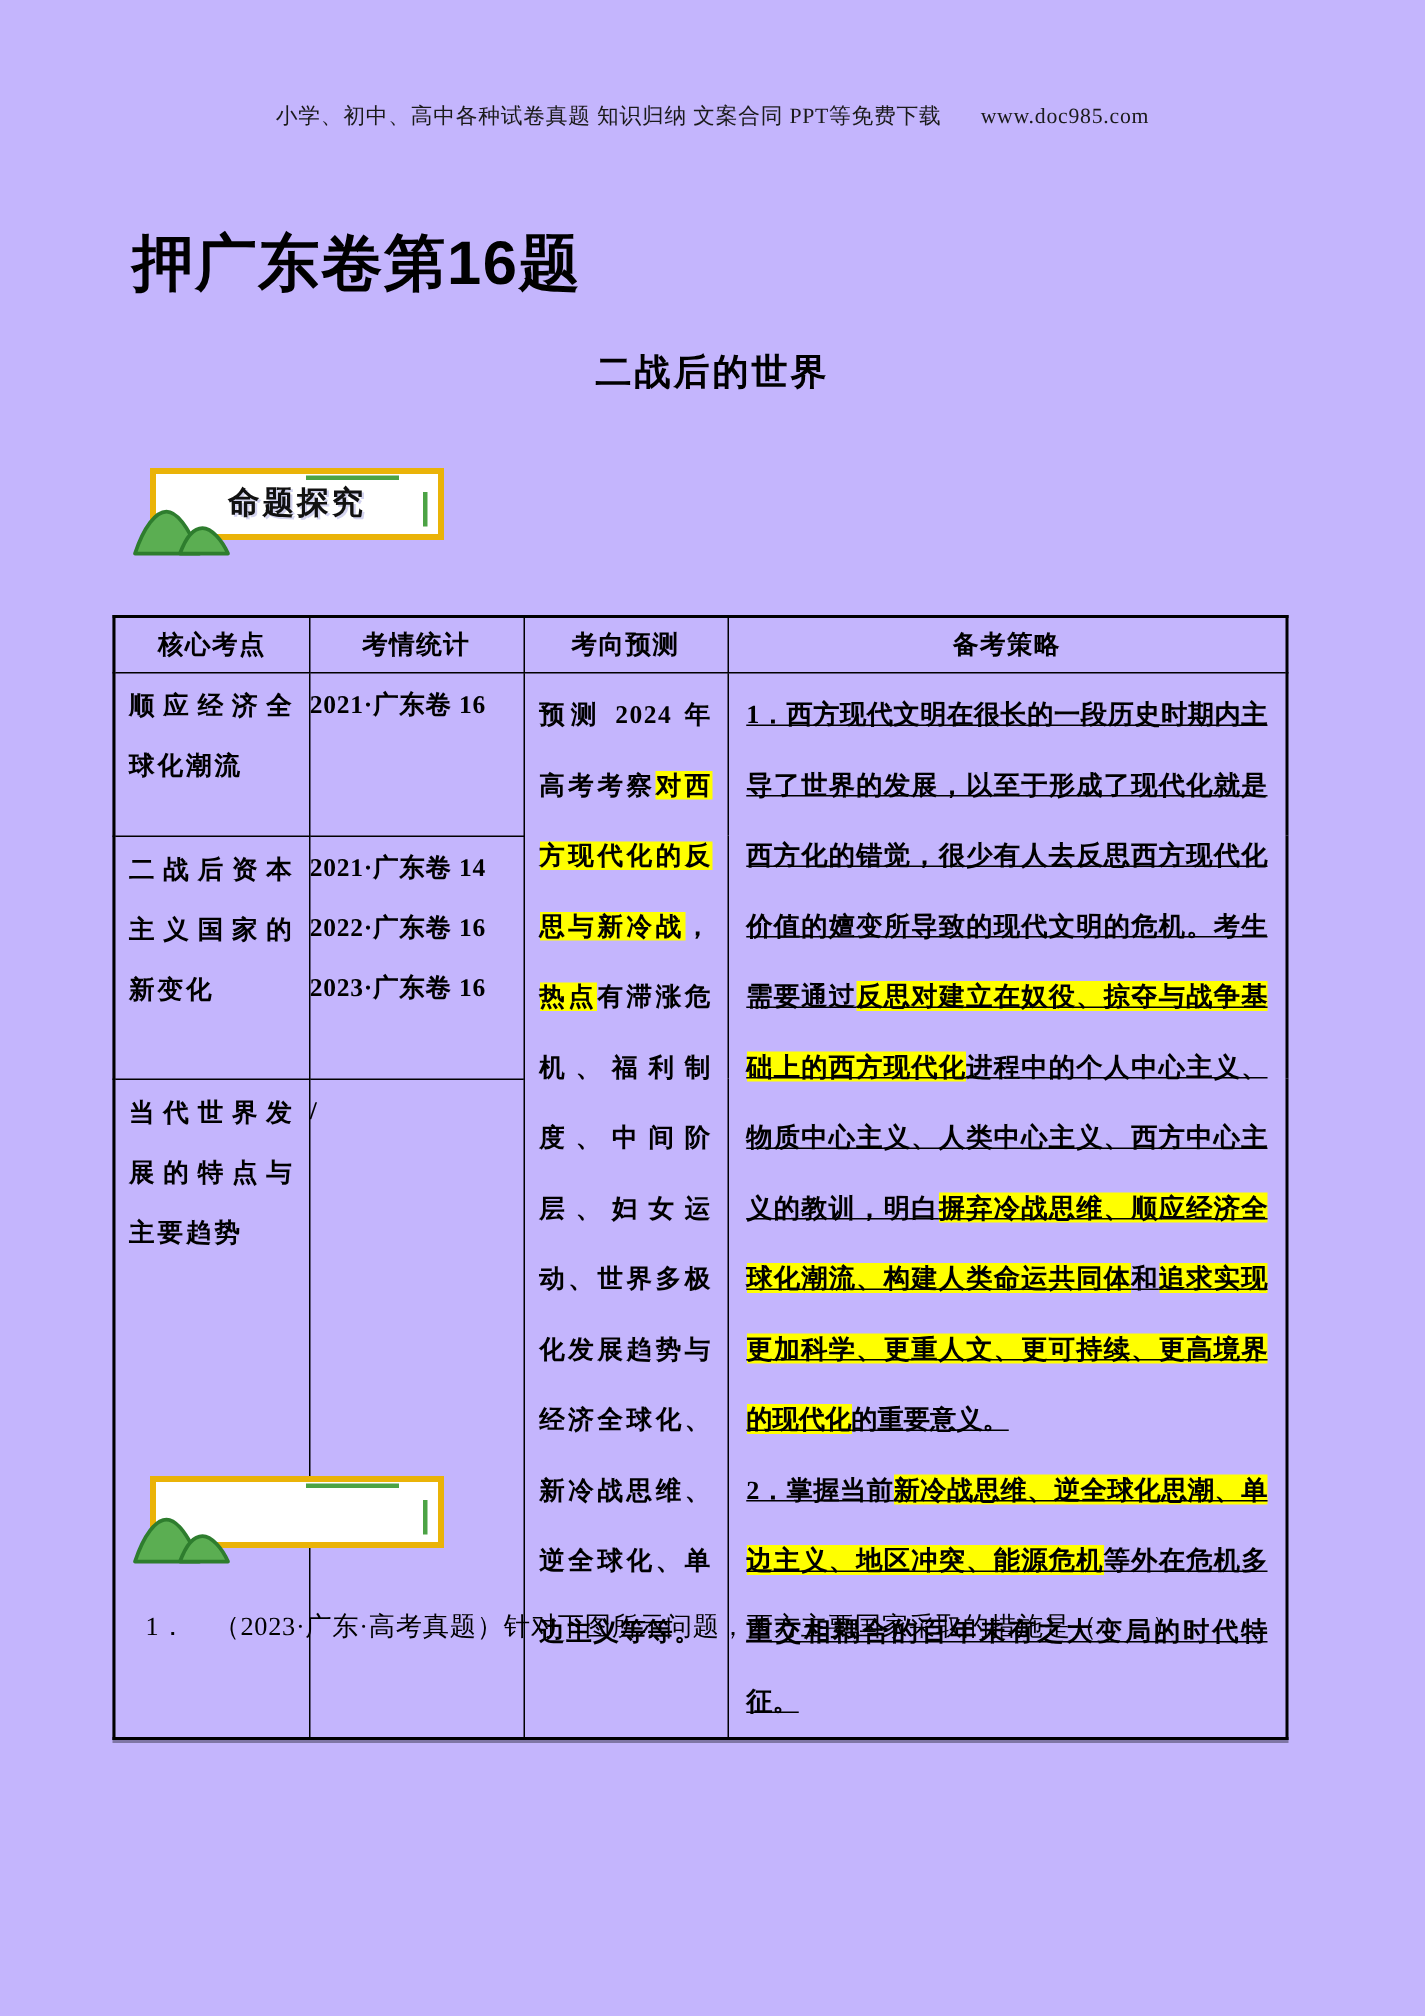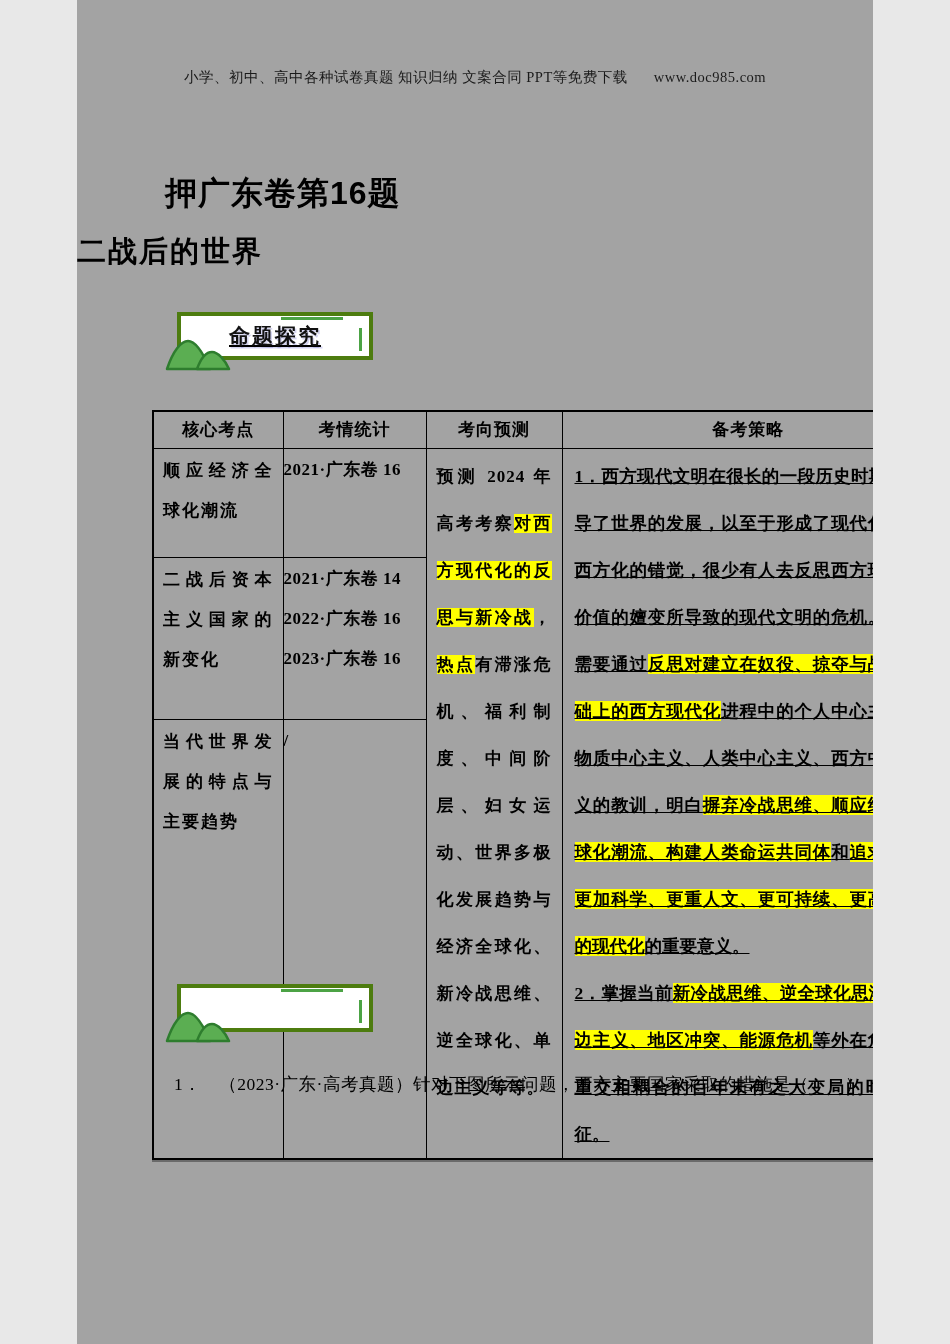--- a/index.html
+++ b/index.html
@@ -1,48 +1,48 @@
 <!DOCTYPE html>
 <html><head>
 <meta charset="utf-8">
 <style>
   * { margin:0; padding:0; box-sizing:border-box; }
   html,body { background:#e8e8e8; }
   .page {
     position:relative;
-    width:796px; height:1344px;
+    width:950px; height:1344px;
     margin:0 auto;
-    background:#a3a3a3;
+    background:#c4b5fd;
     font-family:"Liberation Serif","DejaVu Serif",serif;
     color:#000;
     overflow:hidden;
   }
   
   .site-header {
     position:absolute; top:68px; left:0; width:100%;
     text-align:center; font-size:14.5px; color:#1a1a1a;
     letter-spacing:0.5px; white-space:nowrap;
   }
   .site-header .site-url { margin-left:26px; }
   
   .page-title {
     position:absolute; top:148px; left:88px;
     font-family:"Liberation Sans","DejaVu Sans",sans-serif;
-    font-weight:900; font-size:32px; letter-spacing:1px;margin-top:24px;
+    font-weight:900; font-size:41px; letter-spacing:1px;
   }
   .page-subtitle {
     position:absolute; top:232px; left:0; width:100%;
-    text-align:left;
+    text-align:center;
     font-family:"Liberation Sans","DejaVu Sans",sans-serif;
-    font-weight:900; font-size:29px; letter-spacing:2px;
+    font-weight:900; font-size:24px; letter-spacing:2px;
   }
   
   .badge {
     position:absolute; left:100px; width:196px; height:48px;
-    border:4px solid #4d7c0f; background:#fff;text-decoration:underline;
+    border:4px solid #eab308; background:#fff;
   }
   .badge .badge-label {
     display:block; width:100%; height:40px; line-height:40px;
     text-align:center;
     font-family:"Liberation Sans","DejaVu Sans",sans-serif;
     font-weight:900; font-size:21px; letter-spacing:2px;
     color:#111;
     text-shadow:1.5px 1.5px 0 rgba(130,130,210,0.35);
   }
   .badge .accent-h {

